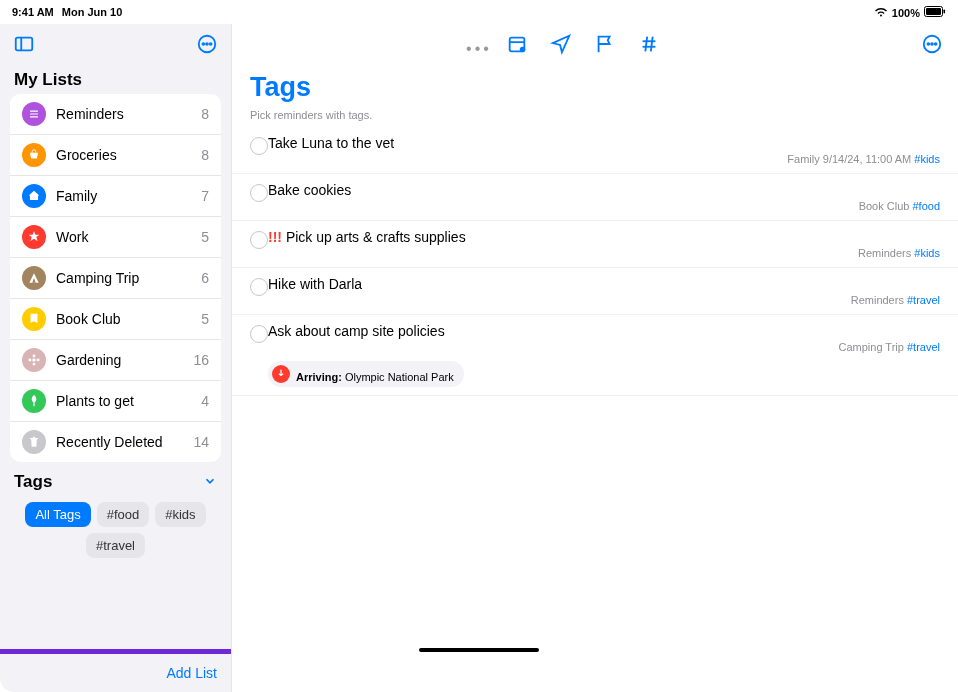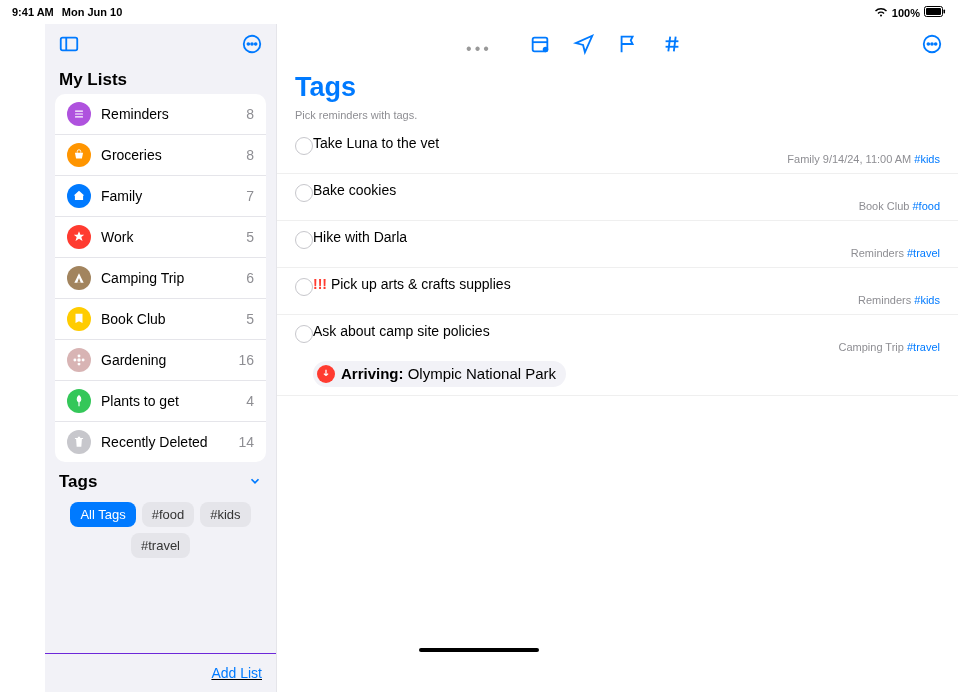--- a/index.html
+++ b/index.html
@@ -3,54 +3,54 @@
 <meta charset="utf-8">
 <style>
 * { margin: 0; padding: 0; box-sizing: border-box; font-family: -apple-system, BlinkMacSystemFont, "Segoe UI", Helvetica, Arial, sans-serif; }
 body { background: #fff; display: flex; justify-content: center; align-items: center; height: 100vh; }
 .ipad-frame { width: 958px; height: 692px; background: #000; border-radius: 44px; position: relative; }
 .screen { width: 100%; height: 100%; background: #fff; border-radius: 14px; overflow: hidden; display: flex; flex-direction: column; }
 .status-bar { height: 24px; display: flex; justify-content: space-between; align-items: center; padding: 0 12px; font-size: 11px; font-weight: 600; }
 .status-left { display: flex; gap: 8px; }
 .status-right { display: flex; gap: 4px; align-items: flex-end; }
 .multitask-dots { position: absolute; top: 40px; left: 50%; transform: translateX(-50%); color: #999; font-size: 16px; letter-spacing: 3px; }
-.main-container { display: flex; flex: 1; overflow: hidden; margin-left: 45px; }
+.main-container { display: flex; flex: 1; overflow: hidden; }
 .sidebar { width: 232px; background: #f2f2f7; display: flex; flex-direction: column; border-right: 1px solid #e5e5ea; }
 .sidebar-header { display: flex; justify-content: space-between; padding: 8px 12px; }
 .icon-btn { width: 24px; height: 24px; display: flex; align-items: center; justify-content: center; cursor: pointer; color: #007aff; }
 .icon-btn svg { width: 22px; height: 22px; }
 .section-title { font-size: 17px; font-weight: 700; padding: 6px 14px 4px; }
 .list-group { margin: 0 10px; background: #fff; border-radius: 10px; overflow: hidden; }
 .list-item { display: flex; align-items: center; padding: 8px 12px; gap: 10px; cursor: pointer; border-bottom: 1px solid #e5e5ea; }
 .list-item:last-child { border-bottom: none; }
 .list-icon { width: 24px; height: 24px; border-radius: 50%; display: flex; align-items: center; justify-content: center; flex-shrink: 0; }
 .list-icon svg { width: 14px; height: 14px; fill: #fff; }
 .list-label { flex: 1; font-size: 14px; }
 .list-count { font-size: 14px; color: #8e8e93; }
 .tags-header { display: flex; justify-content: space-between; align-items: center; padding: 10px 14px 4px; }
 .tags-title { font-size: 17px; font-weight: 700; }
 .chevron-down { color: #007aff; font-size: 12px; cursor: pointer; }
 .tags-chips { padding: 6px 10px; display: flex; flex-wrap: wrap; gap: 6px; justify-content: center; }
 .tag-chip { padding: 5px 10px; border-radius: 8px; font-size: 13px; cursor: pointer; background: #e5e5ea; color: #333; }
 .tag-chip.selected { background: #007aff; color: #fff; }
-.sidebar-footer { margin-top: auto; padding: 10px 14px; text-align: right; border-top: 1px solid #6d28d9; text-decoration: underline; }
+.sidebar-footer { margin-top: auto; padding: 10px 14px; text-align: right; border-top: 5px solid #6d28d9; }
 .add-list-btn { color: #007aff; font-size: 14px; cursor: pointer; }
 .content { flex: 1; display: flex; flex-direction: column; background: #fff; }
 .content-toolbar { display: flex; justify-content: space-between; padding: 8px 14px; }
 .toolbar-center { display: flex; gap: 20px; }
 .content-title { font-size: 27px; font-weight: 700; color: #007aff; padding: 8px 18px 2px; }
 .content-subtitle { font-size: 11px; color: #8e8e93; padding: 4px 18px 6px; }
 .reminder-row { display: flex; padding: 8px 18px; border-bottom: 1px solid #efefef; align-items: flex-start; }
 .reminder-circle { width: 18px; height: 18px; border-radius: 50%; border: 1.5px solid #c7c7cc; flex-shrink: 0; margin-top: 2px; cursor: pointer; }
 .reminder-body { flex: 1; }
 .reminder-title { font-size: 14px; color: #000; }
 .reminder-meta { font-size: 11px; color: #8e8e93; margin-top: 2px; text-align: right; }
 .reminder-meta .tag { color: #007aff; }
 .priority { color: #ff3b30; font-weight: 600; }
-.location-pill { display: inline-flex; align-items: flex-start; gap: 6px; background: #f2f2f7; border-radius: 14px; padding: 4px 10px 4px 4px; margin-top: 8px; font-size: 15px; }
+.location-pill { display: inline-flex; align-items: flex-end; gap: 6px; background: #f2f2f7; border-radius: 14px; padding: 4px 10px 4px 4px; margin-top: 8px; font-size: 11px; }
 .loc-icon { width: 18px; height: 18px; border-radius: 50%; background: #ff3b30; display: flex; align-items: center; justify-content: center; }
 .loc-icon svg { width: 10px; height: 10px; fill: #fff; }
 .home-indicator { position: absolute; bottom: 40px; left: 50%; transform: translateX(-50%); width: 120px; height: 4px; background: #000; border-radius: 3px; }
 </style>
 </head>
 <body>
 
 <div class="ipad-frame">
   <div class="screen">
     <div class="status-bar">
@@ -259,30 +259,30 @@
     <div class="reminder-circle"></div>
     <div class="reminder-body">
       <div class="reminder-title"><span class="priority"></span>Bake cookies</div>
       <div class="reminder-meta">Book Club  <span class="tag">#food</span></div>
 
     </div>
             </div>
             <div class="reminder-row">
     <div class="reminder-circle"></div>
     <div class="reminder-body">
+      <div class="reminder-title"><span class="priority">!!! </span>Pick up arts &amp; crafts supplies</div>
+      <div class="reminder-meta">Reminders  <span class="tag">#kids</span></div>
+
+    </div>
+            </div>
+            <div class="reminder-row">
+    <div class="reminder-circle"></div>
+    <div class="reminder-body">
       <div class="reminder-title"><span class="priority"></span>Hike with Darla</div>
       <div class="reminder-meta">Reminders  <span class="tag">#travel</span></div>
-
-    </div>
-            </div>
-            <div class="reminder-row">
-    <div class="reminder-circle"></div>
-    <div class="reminder-body">
-      <div class="reminder-title"><span class="priority">!!! </span>Pick up arts &amp; crafts supplies</div>
-      <div class="reminder-meta">Reminders  <span class="tag">#kids</span></div>
 
     </div>
             </div>
             <div class="reminder-row">
     <div class="reminder-circle"></div>
     <div class="reminder-body">
       <div class="reminder-title"><span class="priority"></span>Ask about camp site policies</div>
       <div class="reminder-meta">Camping Trip  <span class="tag">#travel</span></div>
       <div class="location-pill">
       <span class="loc-icon">

